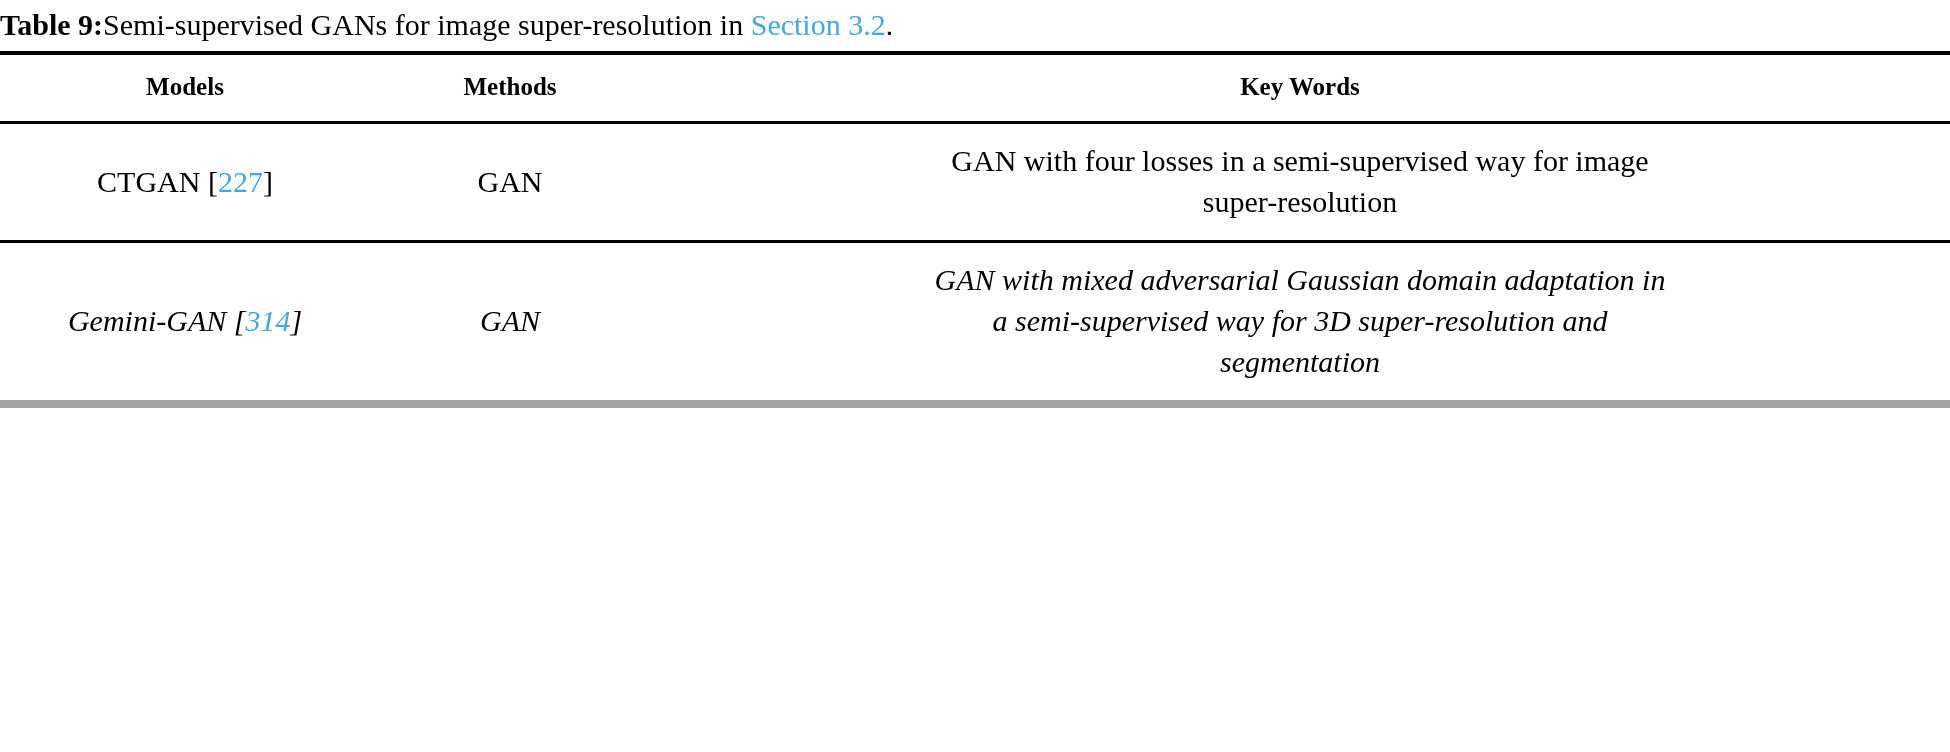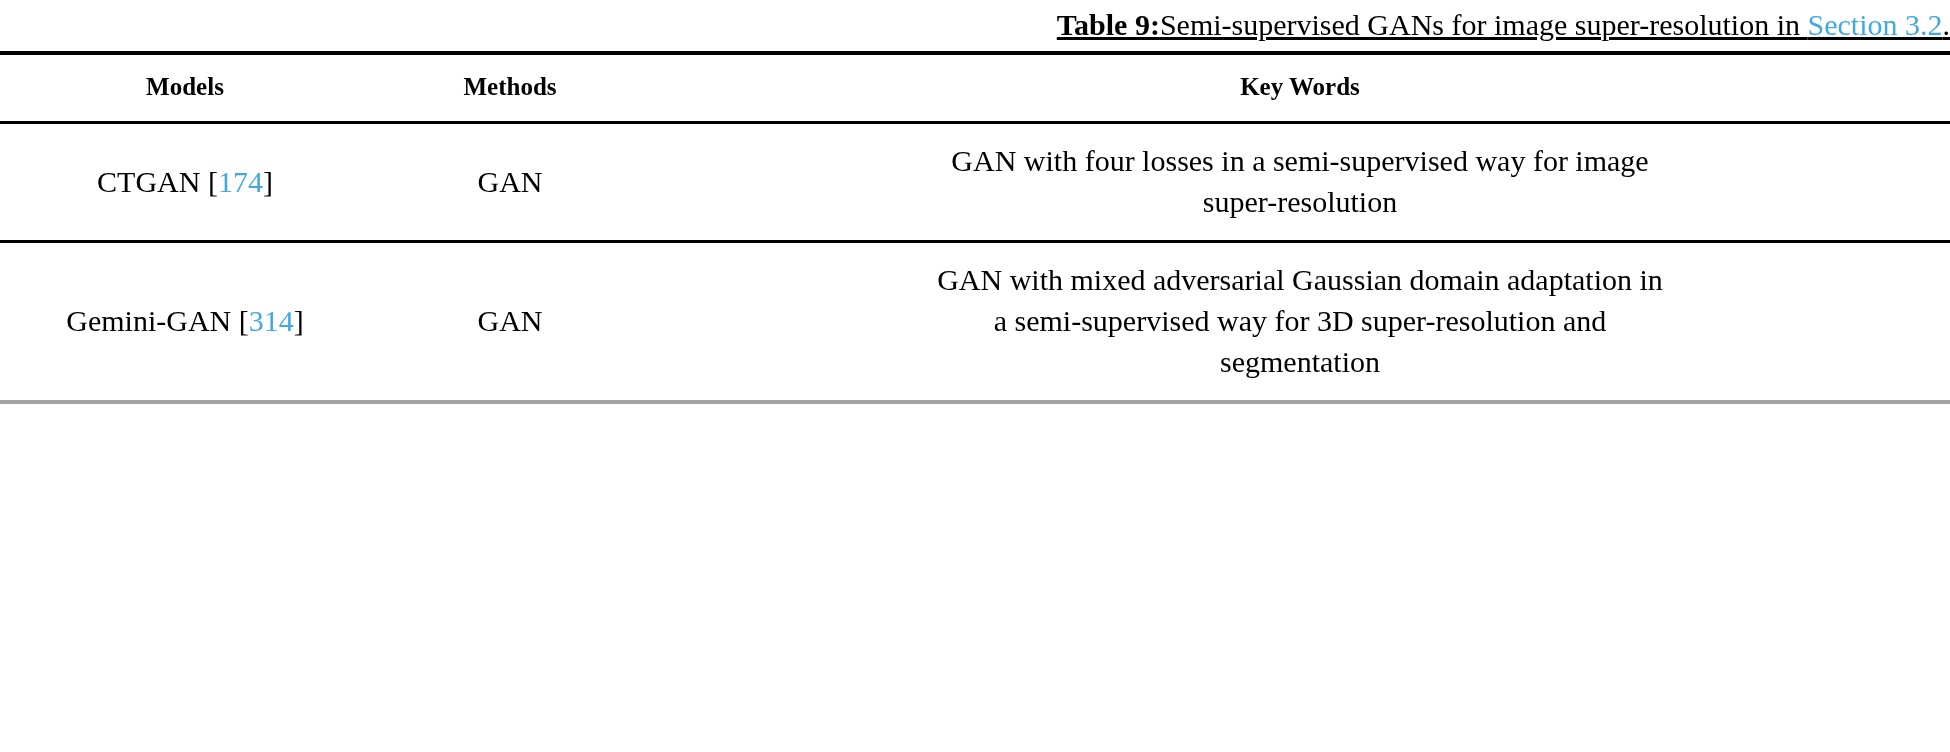--- a/index.html
+++ b/index.html
@@ -16,27 +16,26 @@
   }
   .page {
     width: 1950px;
     height: 752px;
     position: relative;
     box-sizing: border-box;
     padding: 0;
   }
   
   .caption {
-    text-align: right;
+    text-align: left;
     font-size: 30px;
     line-height: 40px;
     padding-top: 5px;
     padding-bottom: 6px;
     white-space: nowrap;
-    text-decoration: underline;
   }
   .caption .cap-label {
     font-weight: bold;
   }
   .caption .cap-text {
     font-weight: normal;
   }
   .link {
     color: #3fa9e0;
   }
@@ -61,21 +60,22 @@
   }
   tbody td {
     font-size: 30px;
     line-height: 41px;
     text-align: center;
     vertical-align: middle;
     padding: 16px 8px 18px 8px;
     border-bottom: 3px solid #000;
   }
   tbody tr:last-child td {
-    border-bottom: 4px solid #a3a3a3;
+    border-bottom: 8px solid #a3a3a3;
+    font-style: italic;
   }
   td.keys {
     padding-left: 30px;
     padding-right: 30px;
   }
   .kw-line {
     display: block;
   }
 </style>
 </head>
@@ -98,21 +98,21 @@
         <th>Models</th>
         <th>Methods</th>
         <th>Key Words</th>
       </tr>
     </thead>
     <tbody>
 
 
 
       <tr>
-        <td><span>CTGAN</span><span> [</span><span class="link">174</span><span>]</span></td>
+        <td><span>CTGAN</span><span> [</span><span class="link">227</span><span>]</span></td>
         <td>GAN</td>
         <td class="keys">
           <span class="kw-line">GAN with four losses in a semi-supervised way for image</span>
           <span class="kw-line">super-resolution</span>
         </td>
       </tr>
 
       <tr>
         <td><span>Gemini-GAN</span><span> [</span><span class="link">314</span><span>]</span></td>
         <td>GAN</td>

